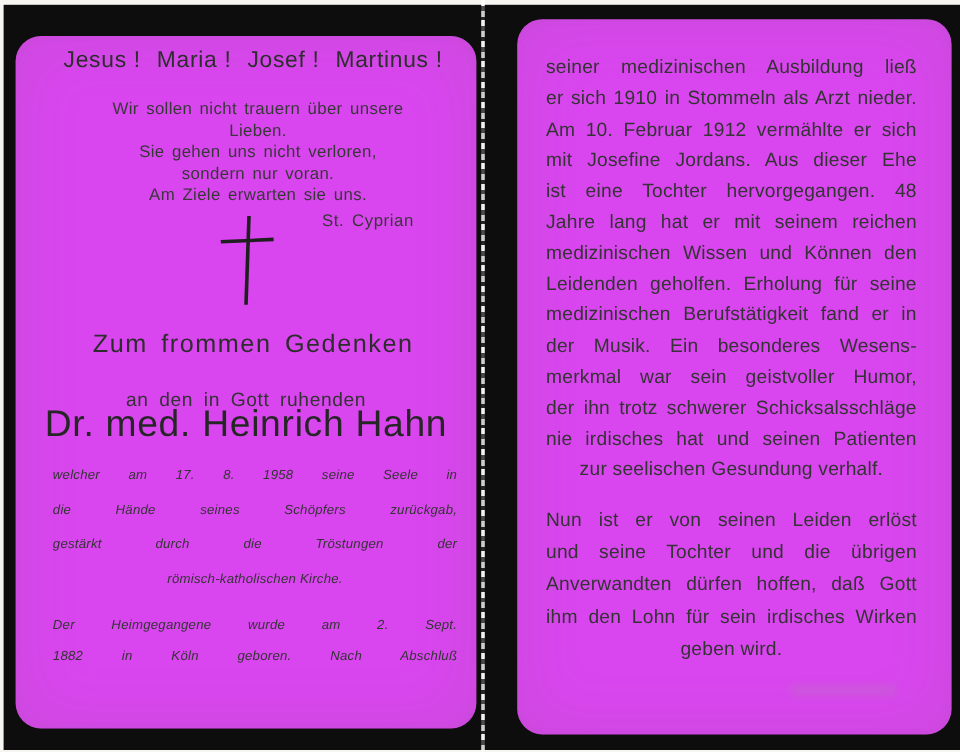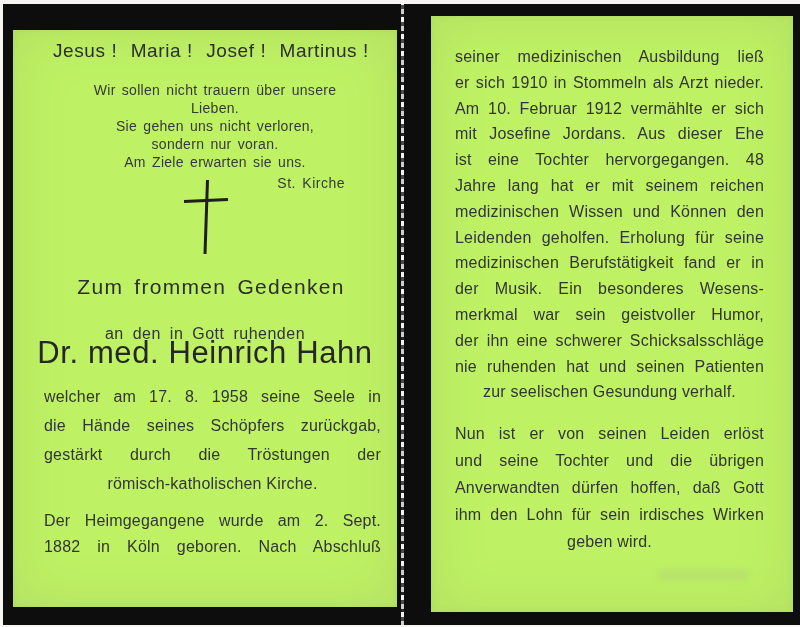--- a/index.html
+++ b/index.html
@@ -16,23 +16,24 @@
   .page-divider{
     position:absolute;left:401px;top:0;width:3px;height:627px;
     background:repeating-linear-gradient(to bottom,
       rgba(255,255,255,.95) 0 5px,
       rgba(255,255,255,.25) 5px 9px,
       rgba(255,255,255,.8) 9px 14px,
       rgba(255,255,255,.1) 14px 17px);
     z-index:3;
   }
   .paper{
-    position:absolute;background:#bef264;z-index:2;
+    position:absolute;background:#d946ef;z-index:2;
     box-shadow:inset 0 0 55px rgba(110,104,92,.14), inset 0 0 6px rgba(120,115,105,.10);
     color:#333;
+    border-radius:21px;
   }
   .paper-left{left:13px;top:30px;width:384px;height:577px;}
   .paper-right{left:431px;top:16px;width:362px;height:596px;}
 
   
   .invocation{
     position:absolute;left:40px;right:28px;top:10px;
     display:flex;justify-content:space-between;
     font-size:19px;letter-spacing:.6px;color:#2e2e2e;
   }
@@ -53,21 +54,21 @@
   .subheading{
     position:absolute;left:0;right:0;top:279px;text-align:center;
     font-size:16px;letter-spacing:.5px;word-spacing:4px;color:#333;margin-top:16px;
   }
   .deceased-name{
     position:absolute;left:0;right:0;top:305px;text-align:center;
     font-size:31px;letter-spacing:.6px;white-space:nowrap;color:#262626;
   }
   .body-block{
     position:absolute;left:31px;right:16px;
-    font-size:16px;letter-spacing:.2px;color:#343434;
+    font-size:11px;letter-spacing:.2px;color:#343434;font-style:italic;
   }
   .b1{top:352px;line-height:29px;}
   .b2{top:478px;line-height:26px;}
 
   
   .para{
     position:absolute;left:24px;right:29px;
     font-size:16px;letter-spacing:.2px;color:#343434;
   }
   .p1{top:28px;line-height:25.8px;}
@@ -95,21 +96,21 @@
     <span>Maria !</span>
     <span>Josef !</span>
     <span>Martinus !</span>
   </div>
 
   <div class="quote">
     <div class="l">Wir sollen nicht trauern über unsere Lieben.</div>
     <div class="l">Sie gehen uns nicht verloren,</div>
     <div class="l">sondern nur voran.</div>
     <div class="l">Am Ziele erwarten sie uns.</div>
-    <div class="quote-attr">St. Kirche</div>
+    <div class="quote-attr">St. Cyprian</div>
   </div>
 
   <div class="cross-wrap">
     <svg width="52" height="78" viewBox="0 0 52 78">
       <line x1="27.5" y1="2" x2="25" y2="76" stroke="#1f1f1f" stroke-width="3"></line>
       <line x1="4" y1="23.5" x2="48" y2="21.5" stroke="#1f1f1f" stroke-width="3"></line>
     </svg>
   </div>
 
   <div class="heading">Zum frommen Gedenken</div>
@@ -137,22 +138,22 @@
     <div class="j">er sich 1910 in Stommeln als Arzt nieder.</div>
     <div class="j">Am 10. Februar 1912 vermählte er sich</div>
     <div class="j">mit Josefine Jordans. Aus dieser Ehe</div>
     <div class="j">ist eine Tochter hervorgegangen. 48</div>
     <div class="j">Jahre lang hat er mit seinem reichen</div>
     <div class="j">medizinischen Wissen und Können den</div>
     <div class="j">Leidenden geholfen. Erholung für seine</div>
     <div class="j">medizinischen Berufstätigkeit fand er in</div>
     <div class="j">der Musik. Ein besonderes Wesens-</div>
     <div class="j">merkmal war sein geistvoller Humor,</div>
-    <div class="j">der ihn eine schwerer Schicksalsschläge</div>
-    <div class="j">nie ruhenden hat und seinen Patienten</div>
+    <div class="j">der ihn trotz schwerer Schicksalsschläge</div>
+    <div class="j">nie irdisches hat und seinen Patienten</div>
     <div class="l">zur seelischen Gesundung verhalf.</div>
   </div>
 
   <div class="para p2">
     <div class="j">Nun ist er von seinen Leiden erlöst</div>
     <div class="j">und seine Tochter und die übrigen</div>
     <div class="j">Anverwandten dürfen hoffen, daß Gott</div>
     <div class="j">ihm den Lohn für sein irdisches Wirken</div>
     <div class="l">geben wird.</div>
   </div>

